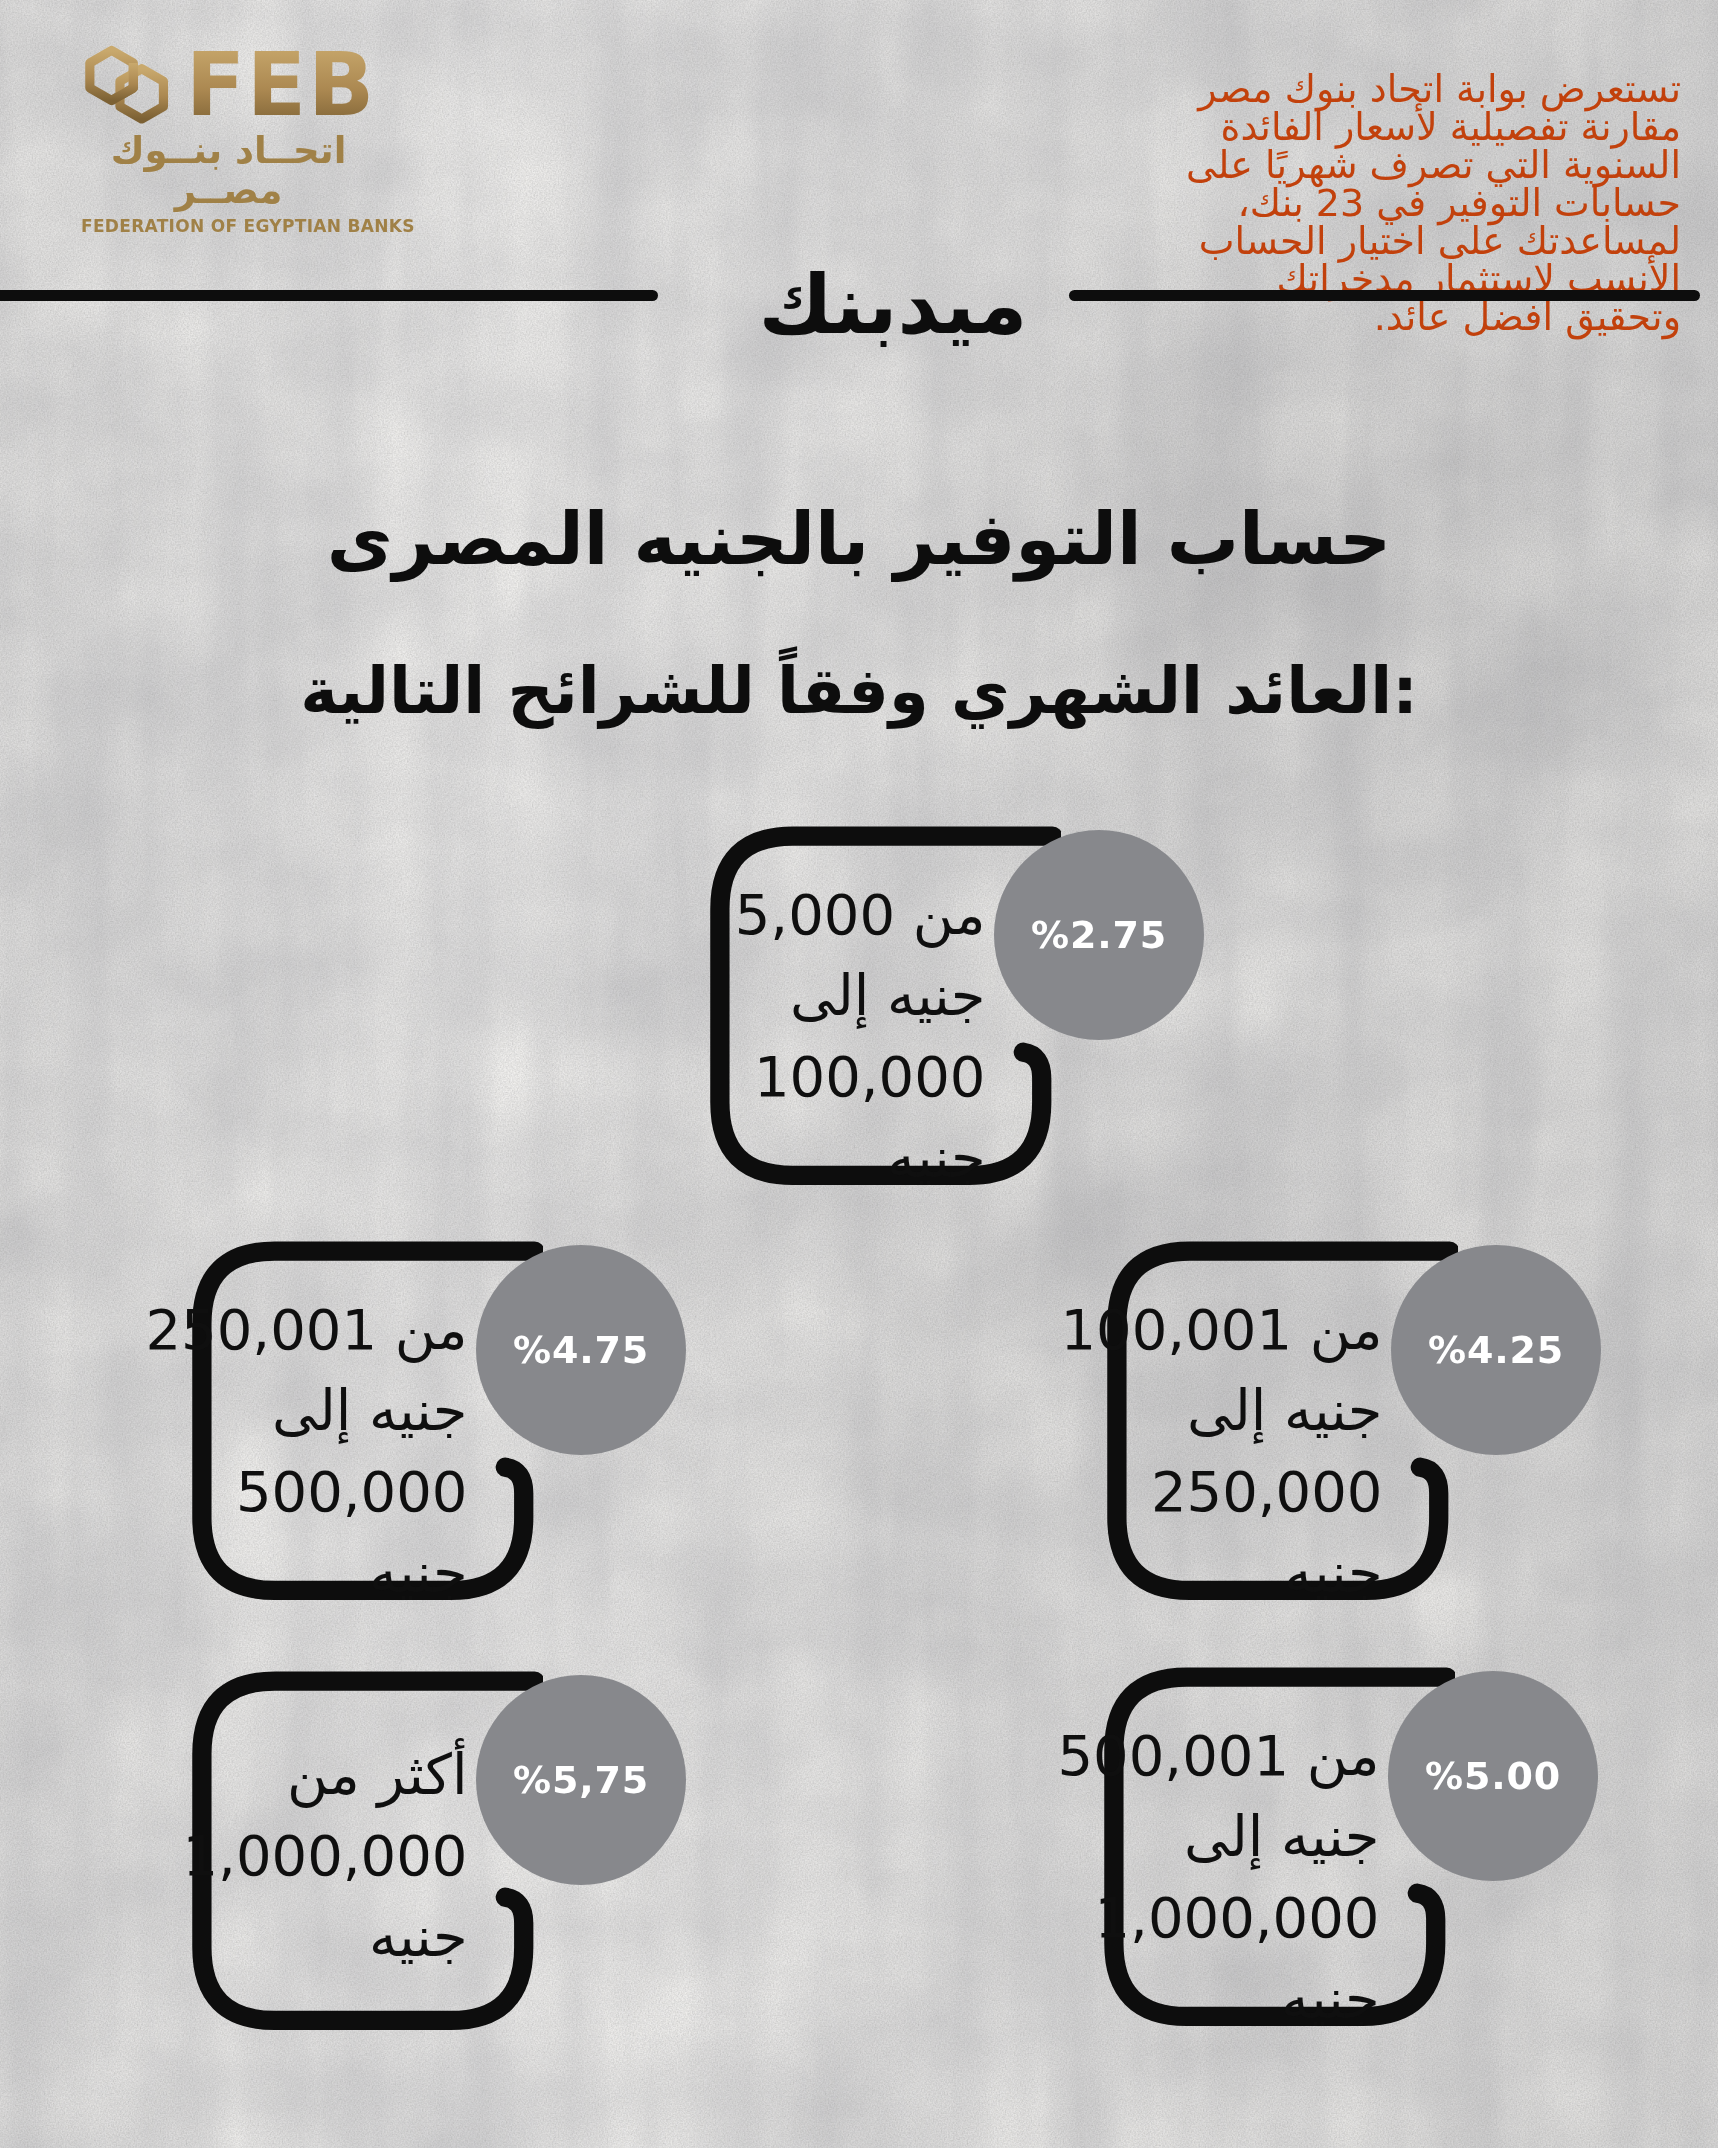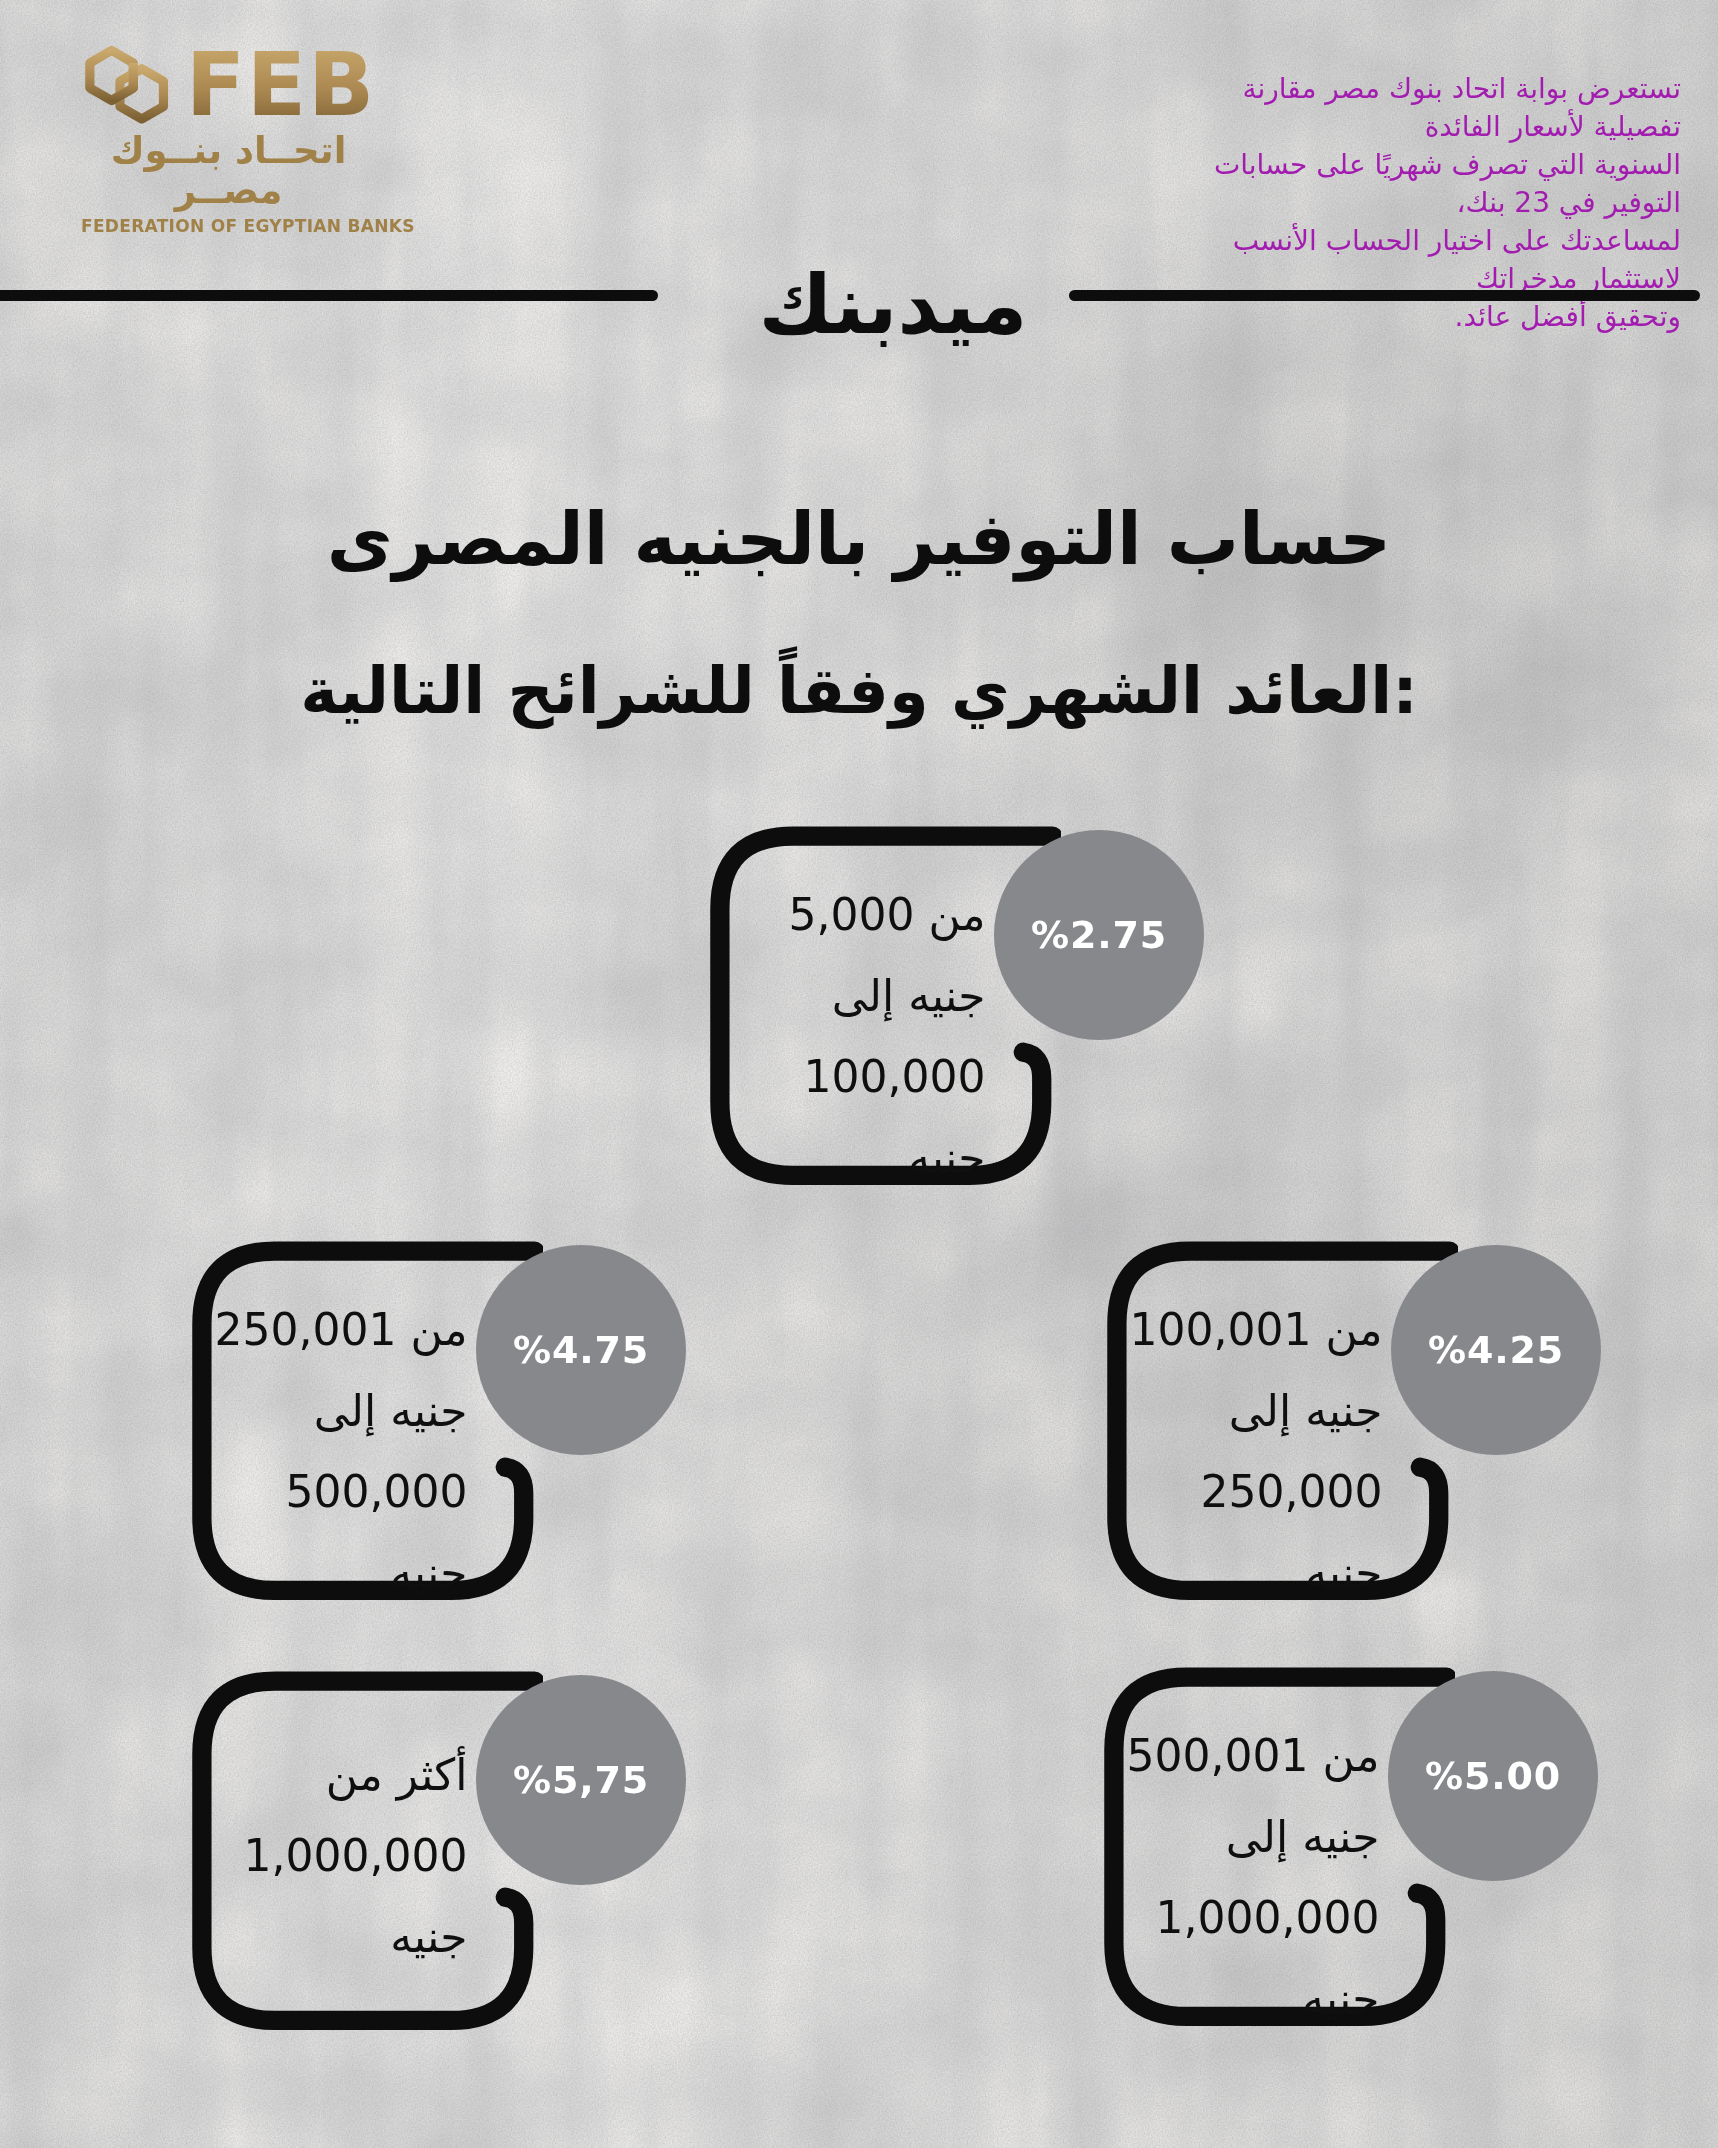--- a/index.html
+++ b/index.html
@@ -23,21 +23,21 @@
   .feb{
     font-size:87px;font-weight:bold;line-height:1;letter-spacing:1.7px;
     background:linear-gradient(180deg,#c9a96d 0%,#ab8851 55%,#7c6134 100%);
     -webkit-background-clip:text;background-clip:text;color:transparent;
   }
   .logo-ar{margin-top:1.7px;font-size:37px;font-weight:bold;color:#a08147;text-align:center;direction:rtl;line-height:1.1;}
   .logo-en{margin-top:4.2px;font-size:17px;font-weight:bold;color:#a08147;text-align:center;letter-spacing:0.3px;white-space:nowrap;}
 
   .intro{
     position:absolute;top:70px;right:37px;width:514px;
-    direction:rtl;text-align:right;font-size:28px;line-height:38px;color:#a21caf;
+    direction:rtl;text-align:right;font-size:38px;line-height:38px;color:#c2410c;
   }
 
   
   .divider{position:absolute;top:290px;height:11px;background:#0d0d0d;border-radius:5.9px;}
   .divider-left{left:0;width:658px;border-top-left-radius:0;border-bottom-left-radius:0;}
   .divider-right{left:1069px;width:631px;}
   .bank-name{position:absolute;top:242px;left:877px;transform:translateX(-50%);
     font-size:81px;font-weight:bold;margin:16px;white-space:nowrap;}
 
   
@@ -49,21 +49,21 @@
   
   .tier{position:absolute;width:520px;height:386px;}
   .t1{left:709px;top:825px;}
   .t2{left:1106px;top:1240px;}
   .t3{left:191px;top:1240px;}
   .t4{left:1103px;top:1666px;}
   .t5{left:191px;top:1670px;}
   .tier-box{position:absolute;left:0;top:0;}
   .range{
     position:absolute;left:23.5px;top:49px;width:253px;
-    direction:rtl;text-align:right;font-size:44px;line-height:81px;
+    direction:rtl;text-align:right;font-size:56px;line-height:81px;
     white-space:nowrap;color:#0f0f0f;
   }
   .t5 .range{top:64px;}
   .bubble{
     position:absolute;left:285px;top:5px;width:210px;height:210px;border-radius:50%;
     background:#87888c;display:flex;align-items:center;justify-content:center;
   }
   .rate{font-size:38px;font-weight:bold;color:#ffffff;direction:ltr;letter-spacing:0.8px;}
 </style>
 </head>

